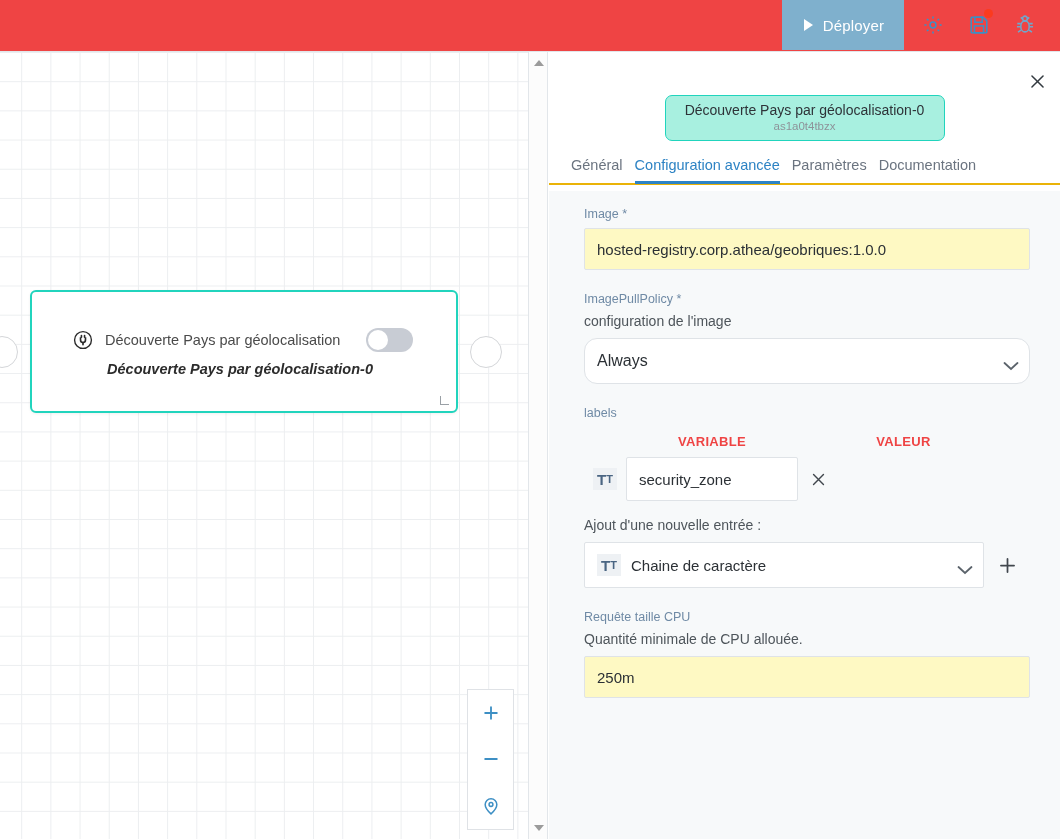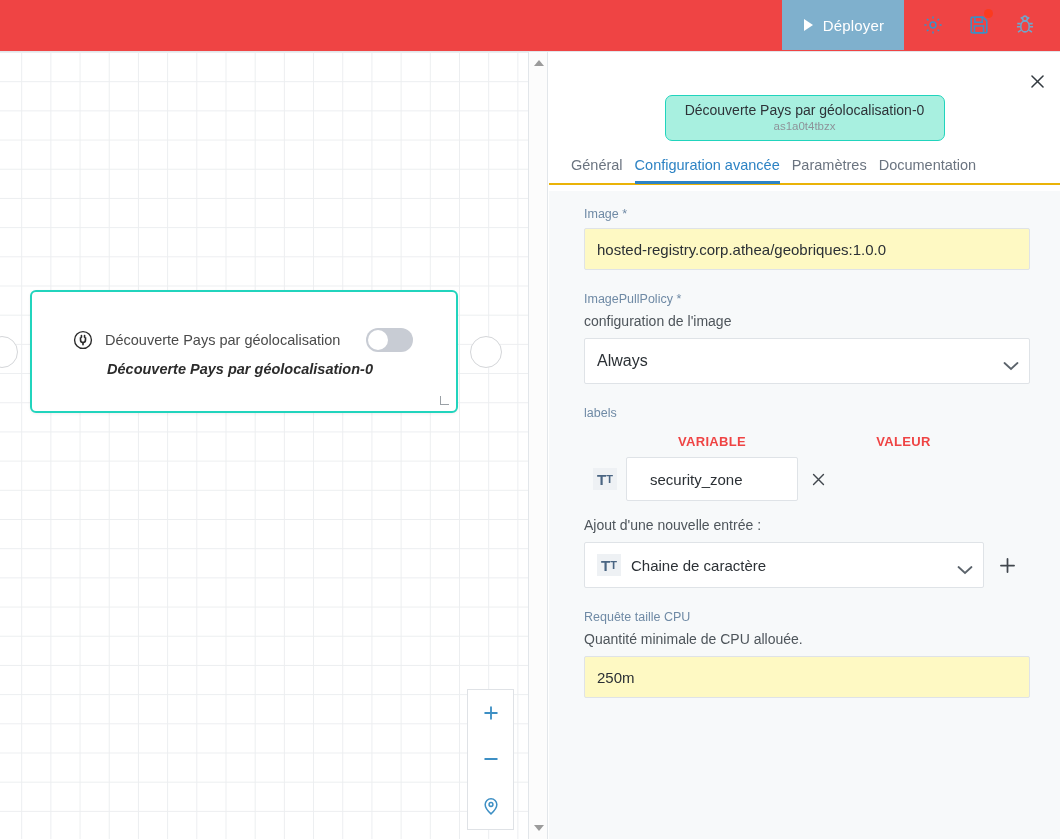--- a/index.html
+++ b/index.html
@@ -295,21 +295,21 @@
     font-size: 15px;
     color: #2b3035;
     font-family: "Liberation Sans", sans-serif;
     outline: none;
   }
   .select-box {
     width: 100%;
     height: 46px;
     background: #ffffff;
     border: 1px solid #dfe3e7;
-    border-radius: 2px;
+    border-radius: 13px;
     padding: 0 12px;
     display: flex;
     align-items: center;
     justify-content: space-between;
     font-size: 16px;
     color: #2b3035;
     cursor: pointer;
   }
   .gap-lg { height: 22px; }
 
@@ -342,21 +342,21 @@
     font-size: 15px;
     font-weight: bold;
     line-height: 1;
   }
   .tt-box .small { font-size: 11px; }
   .lbl-input {
     height: 44px;
     background: #ffffff;
     border: 1px solid #dfe3e7;
     border-radius: 2px;
-    padding: 0 23px;
+    padding: 0 12px;
     font-size: 15px;
     color: #2b3035;
     font-family: "Liberation Sans", sans-serif;
     outline: none;
   }
   .lbl-input.var { width: 172px; flex: 0 0 172px; }
   .lbl-input.val { width: 185px; flex: 0 0 185px; margin-left: 13px; }
   .row-del {
     width: 40px; flex: 0 0 40px;
     display: flex; align-items: center; justify-content: center;

